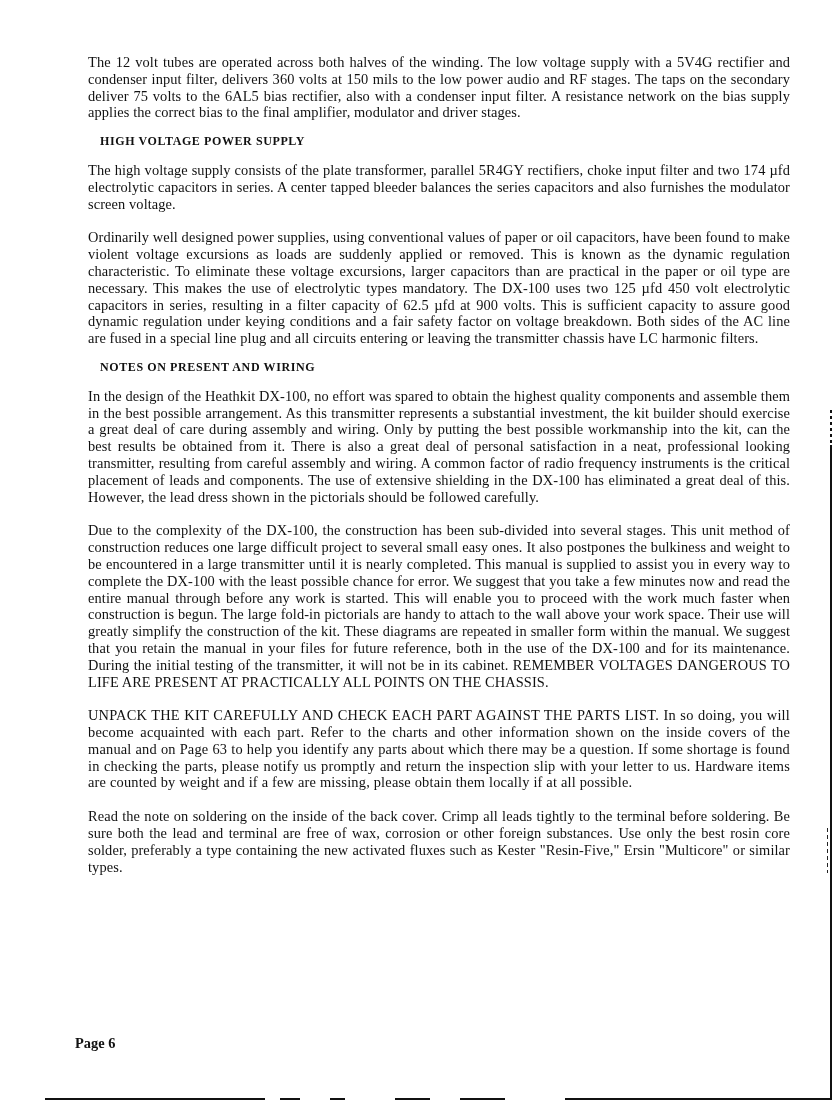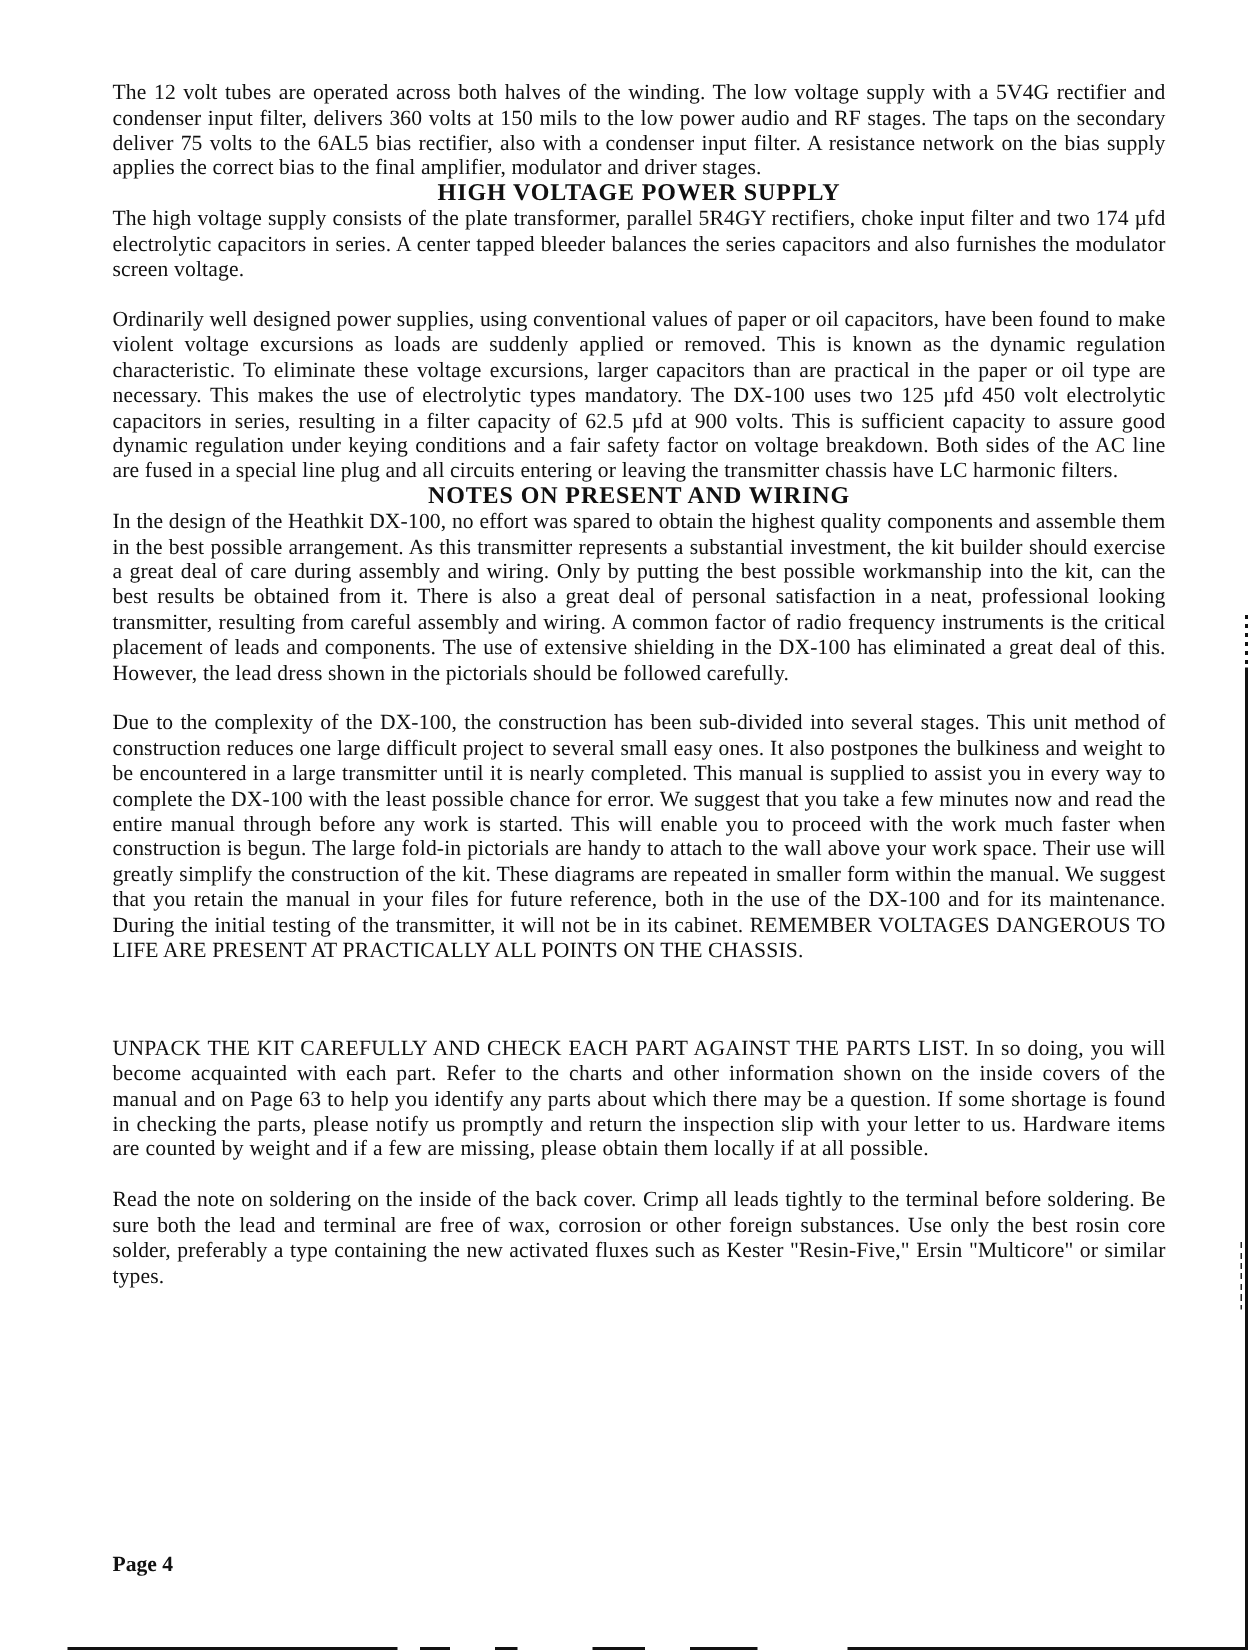--- a/index.html
+++ b/index.html
@@ -10,45 +10,43 @@
     body {
       width: 832px;
       height: 1100px;
       position: relative;
       overflow: hidden;
       font-family: "Liberation Serif", "DejaVu Serif", serif;
       color: #111111;
     }
     .page {
       position: absolute;
-      left: 75px;
+      left: 88px;
       top: 54px;
       width: 702px;
       font-size: 14.4px;
       line-height: 16.8px;
       letter-spacing: 0.1px;
       font-family: Liberation Serif, serif;
     }
     .para {
       margin: 0;
       text-align: justify;
       text-align-last: left;
     }
     .gap {
       height: 17px;
     }
     .heading {
-      text-align: center;
-      margin: 0;
+      margin: 12px;
       letter-spacing: 0.6px;
-      font-size: 16px;
+      font-size: 12px;
     }
     .caps-lead {
       letter-spacing: 0.2px;
-      margin-top: 32px;
     }
     .footer {
       position: absolute;
       left: 75px;
       top: 1035px;
       font-size: 14.4px;
       font-weight: bold;
       font-family: "Liberation Serif", "DejaVu Serif", serif;
     }
     .edge-right {
@@ -101,21 +99,21 @@
   <h2 class="heading">NOTES ON PRESENT AND WIRING</h2>
   <p class="para">In the design of the Heathkit DX-100, no effort was spared to obtain the highest quality components and assemble them in the best possible arrangement. As this transmitter represents a substantial investment, the kit builder should exercise a great deal of care during assembly and wiring. Only by putting the best possible workmanship into the kit, can the best results be obtained from it. There is also a great deal of personal satisfaction in a neat, professional looking transmitter, resulting from careful assembly and wiring. A common factor of radio frequency instruments is the critical placement of leads and components. The use of extensive shielding in the DX-100 has eliminated a great deal of this. However, the lead dress shown in the pictorials should be followed carefully.</p>
   <div class="gap"></div>
   <p class="para">Due to the complexity of the DX-100, the construction has been sub-divided into several stages. This unit method of construction reduces one large difficult project to several small easy ones. It also postpones the bulkiness and weight to be encountered in a large transmitter until it is nearly completed. This manual is supplied to assist you in every way to complete the DX-100 with the least possible chance for error. We suggest that you take a few minutes now and read the entire manual through before any work is started. This will enable you to proceed with the work much faster when construction is begun. The large fold-in pictorials are handy to attach to the wall above your work space. Their use will greatly simplify the construction of the kit. These diagrams are repeated in smaller form within the manual. We suggest that you retain the manual in your files for future reference, both in the use of the DX-100 and for its maintenance. During the initial testing of the transmitter, it will not be in its cabinet. REMEMBER VOLTAGES DANGEROUS TO LIFE ARE PRESENT AT PRACTICALLY ALL POINTS ON THE CHASSIS.</p>
   <div class="gap"></div>
   <p class="para caps-lead">UNPACK THE KIT CAREFULLY AND CHECK EACH PART AGAINST THE PARTS LIST. In so doing, you will become acquainted with each part. Refer to the charts and other information shown on the inside covers of the manual and on Page 63 to help you identify any parts about which there may be a question. If some shortage is found in checking the parts, please notify us promptly and return the inspection slip with your letter to us. Hardware items are counted by weight and if a few are missing, please obtain them locally if at all possible.</p>
   <div class="gap"></div>
   <p class="para">Read the note on soldering on the inside of the back cover. Crimp all leads tightly to the terminal before soldering. Be sure both the lead and terminal are free of wax, corrosion or other foreign substances. Use only the best rosin core solder, preferably a type containing the new activated fluxes such as Kester "Resin-Five," Ersin "Multicore" or similar types.</p>
 </div>
 
-<div class="footer">Page 4</div>
+<div class="footer">Page 6</div>
 
 <div class="edge-right-dash"></div>
 <div class="edge-right"></div>
 <div class="edge-mark"></div>
 <div class="bottom-rule"></div>
 <div class="bottom-rule-gap1"></div>
 <div class="bottom-rule-gap2"></div>
 <div class="bottom-rule-gap3"></div>
 <div class="bottom-rule-gap4"></div>
 <div class="bottom-rule-gap5"></div>

